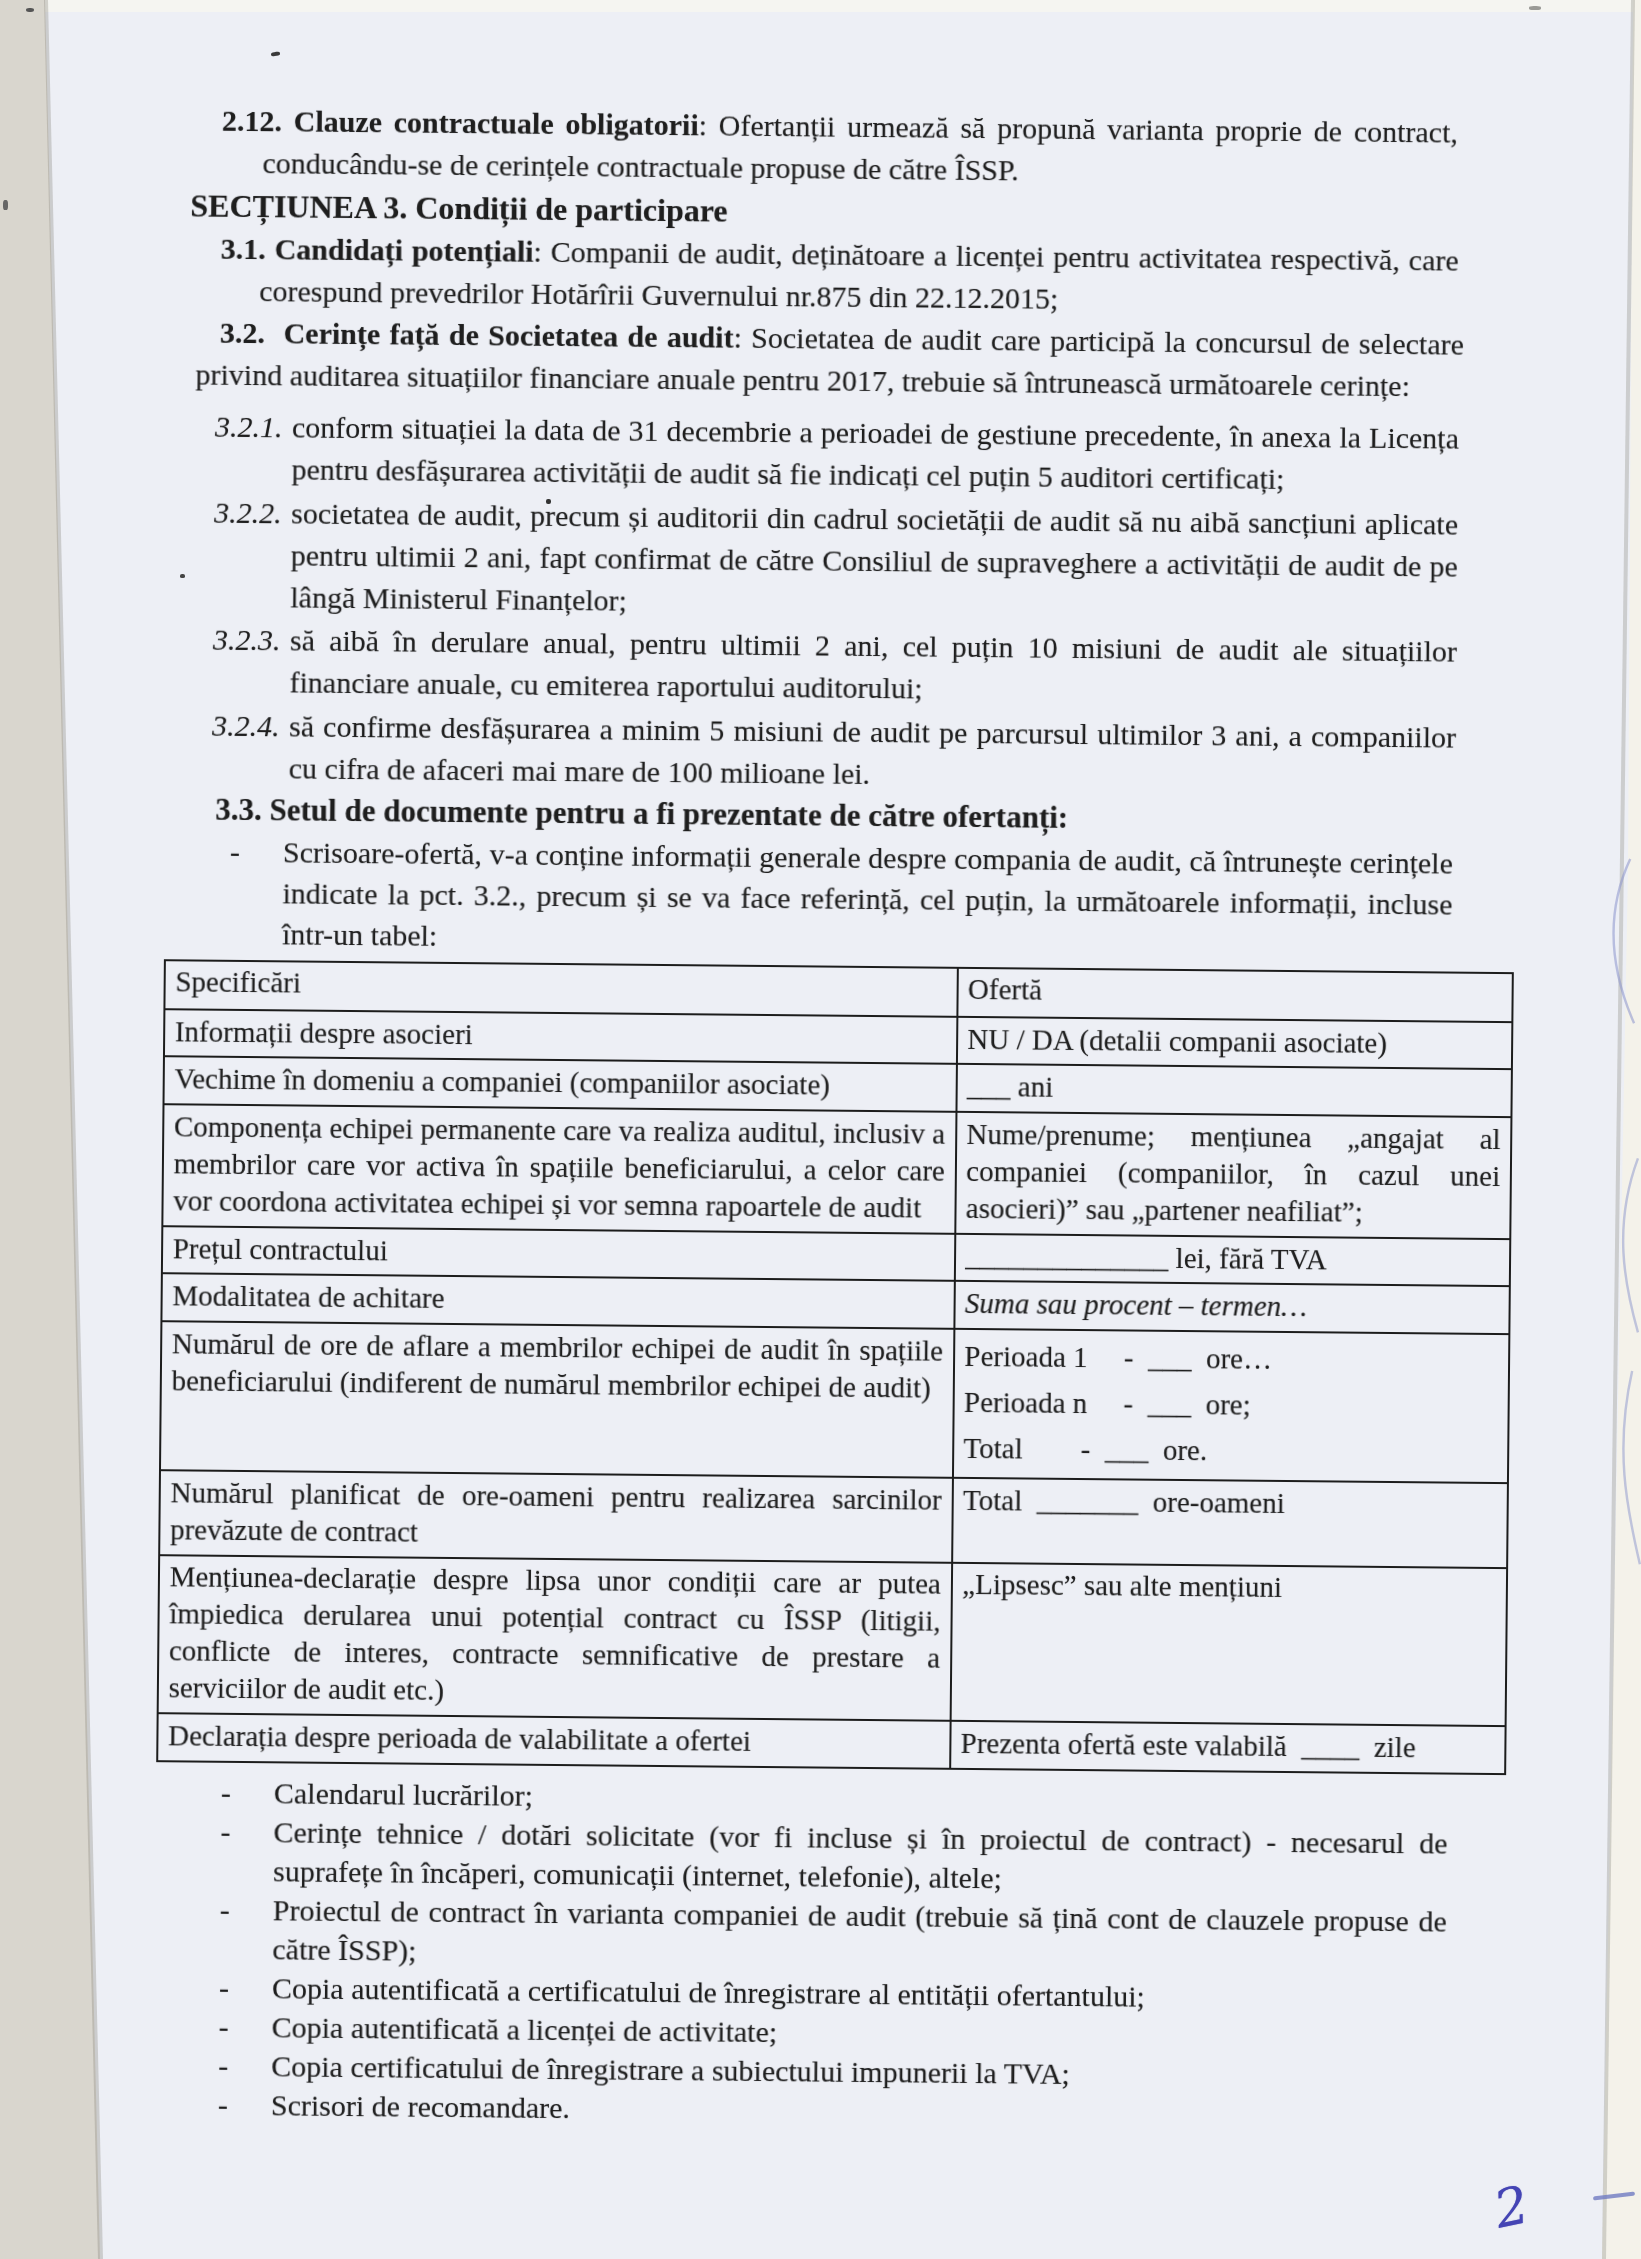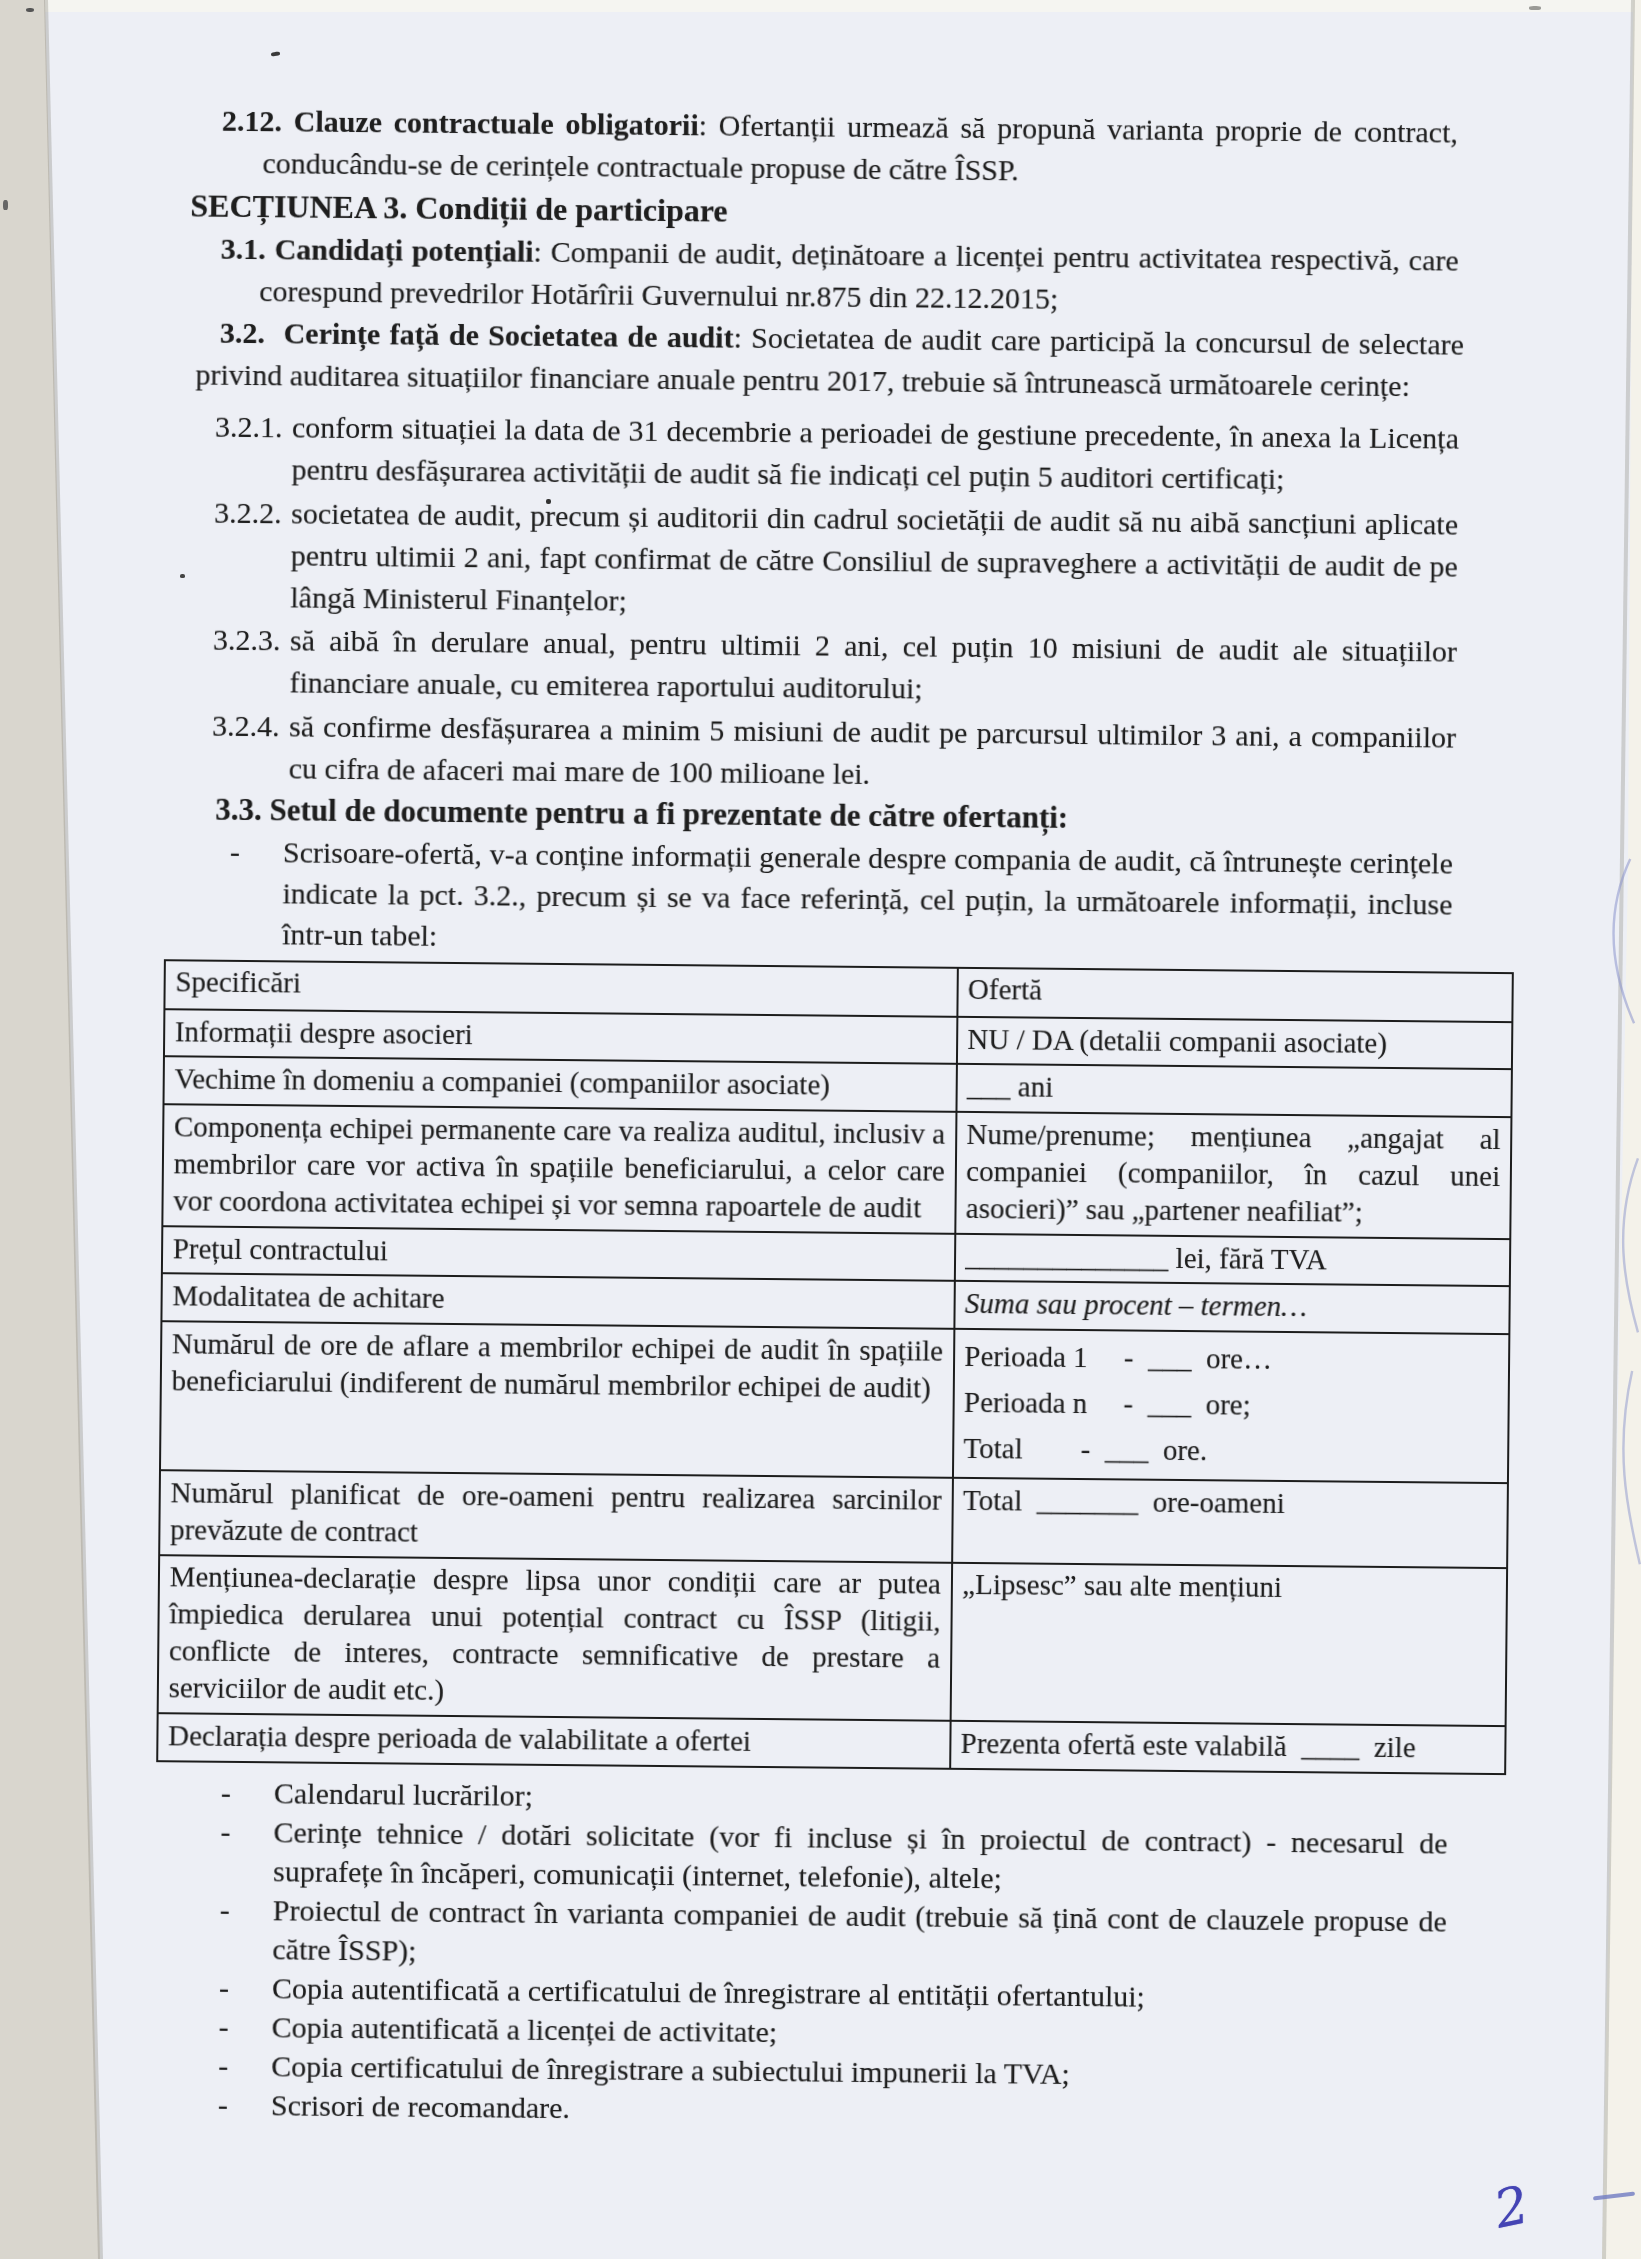--- a/index.html
+++ b/index.html
@@ -42,21 +42,21 @@
     transform:rotate(0.55deg); transform-origin:183px 116px;
   }
   .content p, .content h2, .content h3 { margin:0; text-align:justify; }
   b { font-weight:700; }
   .p212 { padding:0 64px 0 91px; text-indent:-41px; }
   .sec3 { margin-top:60px; padding-left:19.3px; font-size:32px; font-weight:700; line-height:44px; text-align:left; }
   .p31  { margin-top:3.9px; padding:0 62px 0 89px; text-indent:-39px; }
   .p32  { padding:0 56px 0 26px; text-indent:24px; }
   .sub  { margin-top:1.9px; padding:0 60px 0 123px; line-height:42px; text-align:justify; }
   .s321 { margin-top:9.7px; }
-  .sub .num { display:inline-block; width:77px; margin-left:-77px; }
+  .sub .num { display:inline-block; width:77px; margin-left:-77px;font-style:italic; }
   .h33  { margin-top:11.6px; padding-left:50px; font-size:31px; font-weight:700; line-height:42px; text-align:left; }
   .intro{ margin-top:5.8px; padding:0 62px 0 118px; line-height:41px; }
   .dash { display:inline-block; width:53px; margin-left:-53px; }
 
   .spec-table { margin-top:5.8px; border-collapse:collapse; width:1350px;
     font-size:29px; line-height:37px; }
   .spec-table td { border:2.4px solid #1c1c1c; padding:2.9px 9.7px 5.8px 9.7px;
     vertical-align:top; text-align:justify; }
   .c1 { width:794px; } .c2 { width:556px; }
   .hdr td { padding:1.9px 9.7px 7.7px 9.7px; }

